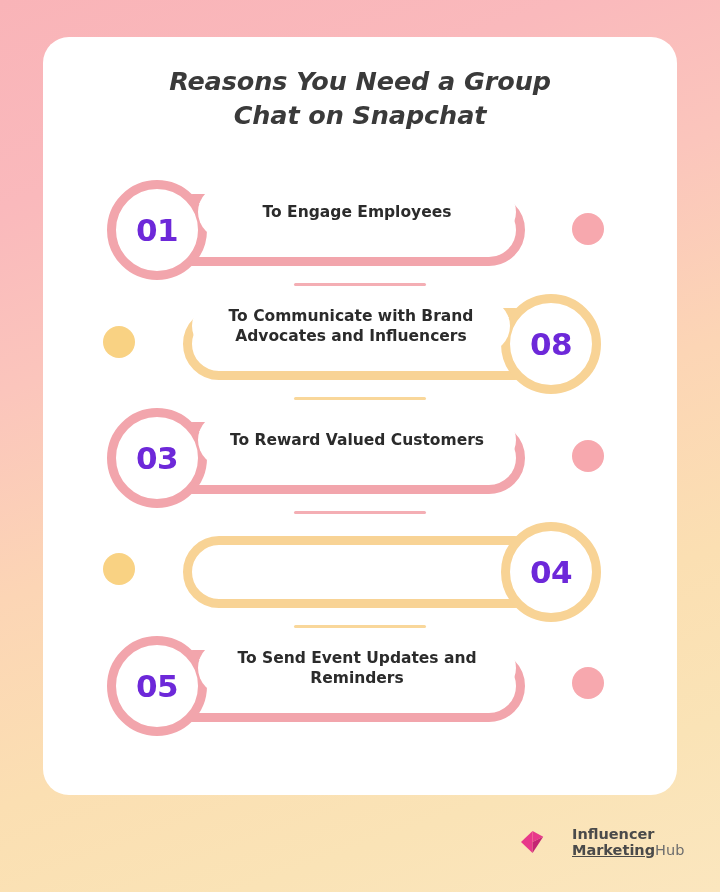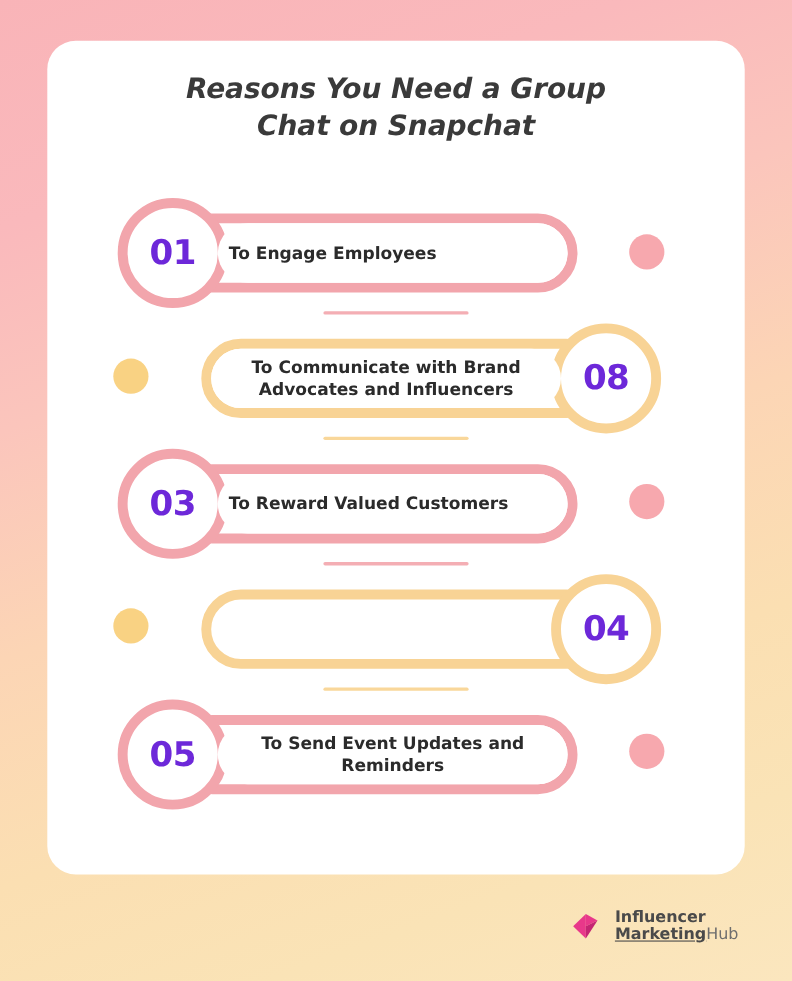--- a/index.html
+++ b/index.html
@@ -105,27 +105,27 @@
     border-radius: 50%;
     box-sizing: border-box;
     background: #FFFFFF;
   }
   .row-pink  .knob { border: 9px solid #F2A5AC; }
   .row-amber .knob { border: 9px solid #F8D395; }
 
   
   .pill-inner {
     position: absolute;
-    top: 23px;
+    top: 5px;
     height: 54px;
     border-radius: 27px;
     background: #FFFFFF;
     display: flex;
     align-items: center;
-    justify-content: flex-start;
+    justify-content: center;
   }
 
   .num {
     position: absolute;
     top: 0;
     width: 100px;
     height: 100px;
     display: flex;
     align-items: center;
     justify-content: center;
@@ -156,21 +156,21 @@
   .row-right .pill-outer { right: 50px; left: 0; }
   .row-right .pill-inner { right: 91px; left: 9px; }
 
   
   #logo {
     position: absolute;
     left: 521px;
     top: 827px;
     display: flex;
     align-items: center;
-    gap: 11px;
+    gap: 24px;
   }
   .logo-mark {
     width: 27px;
     height: 27px;
     flex: none;
   }
   .logo-text {
     line-height: 1.08;
   }
   .logo-l1 {

